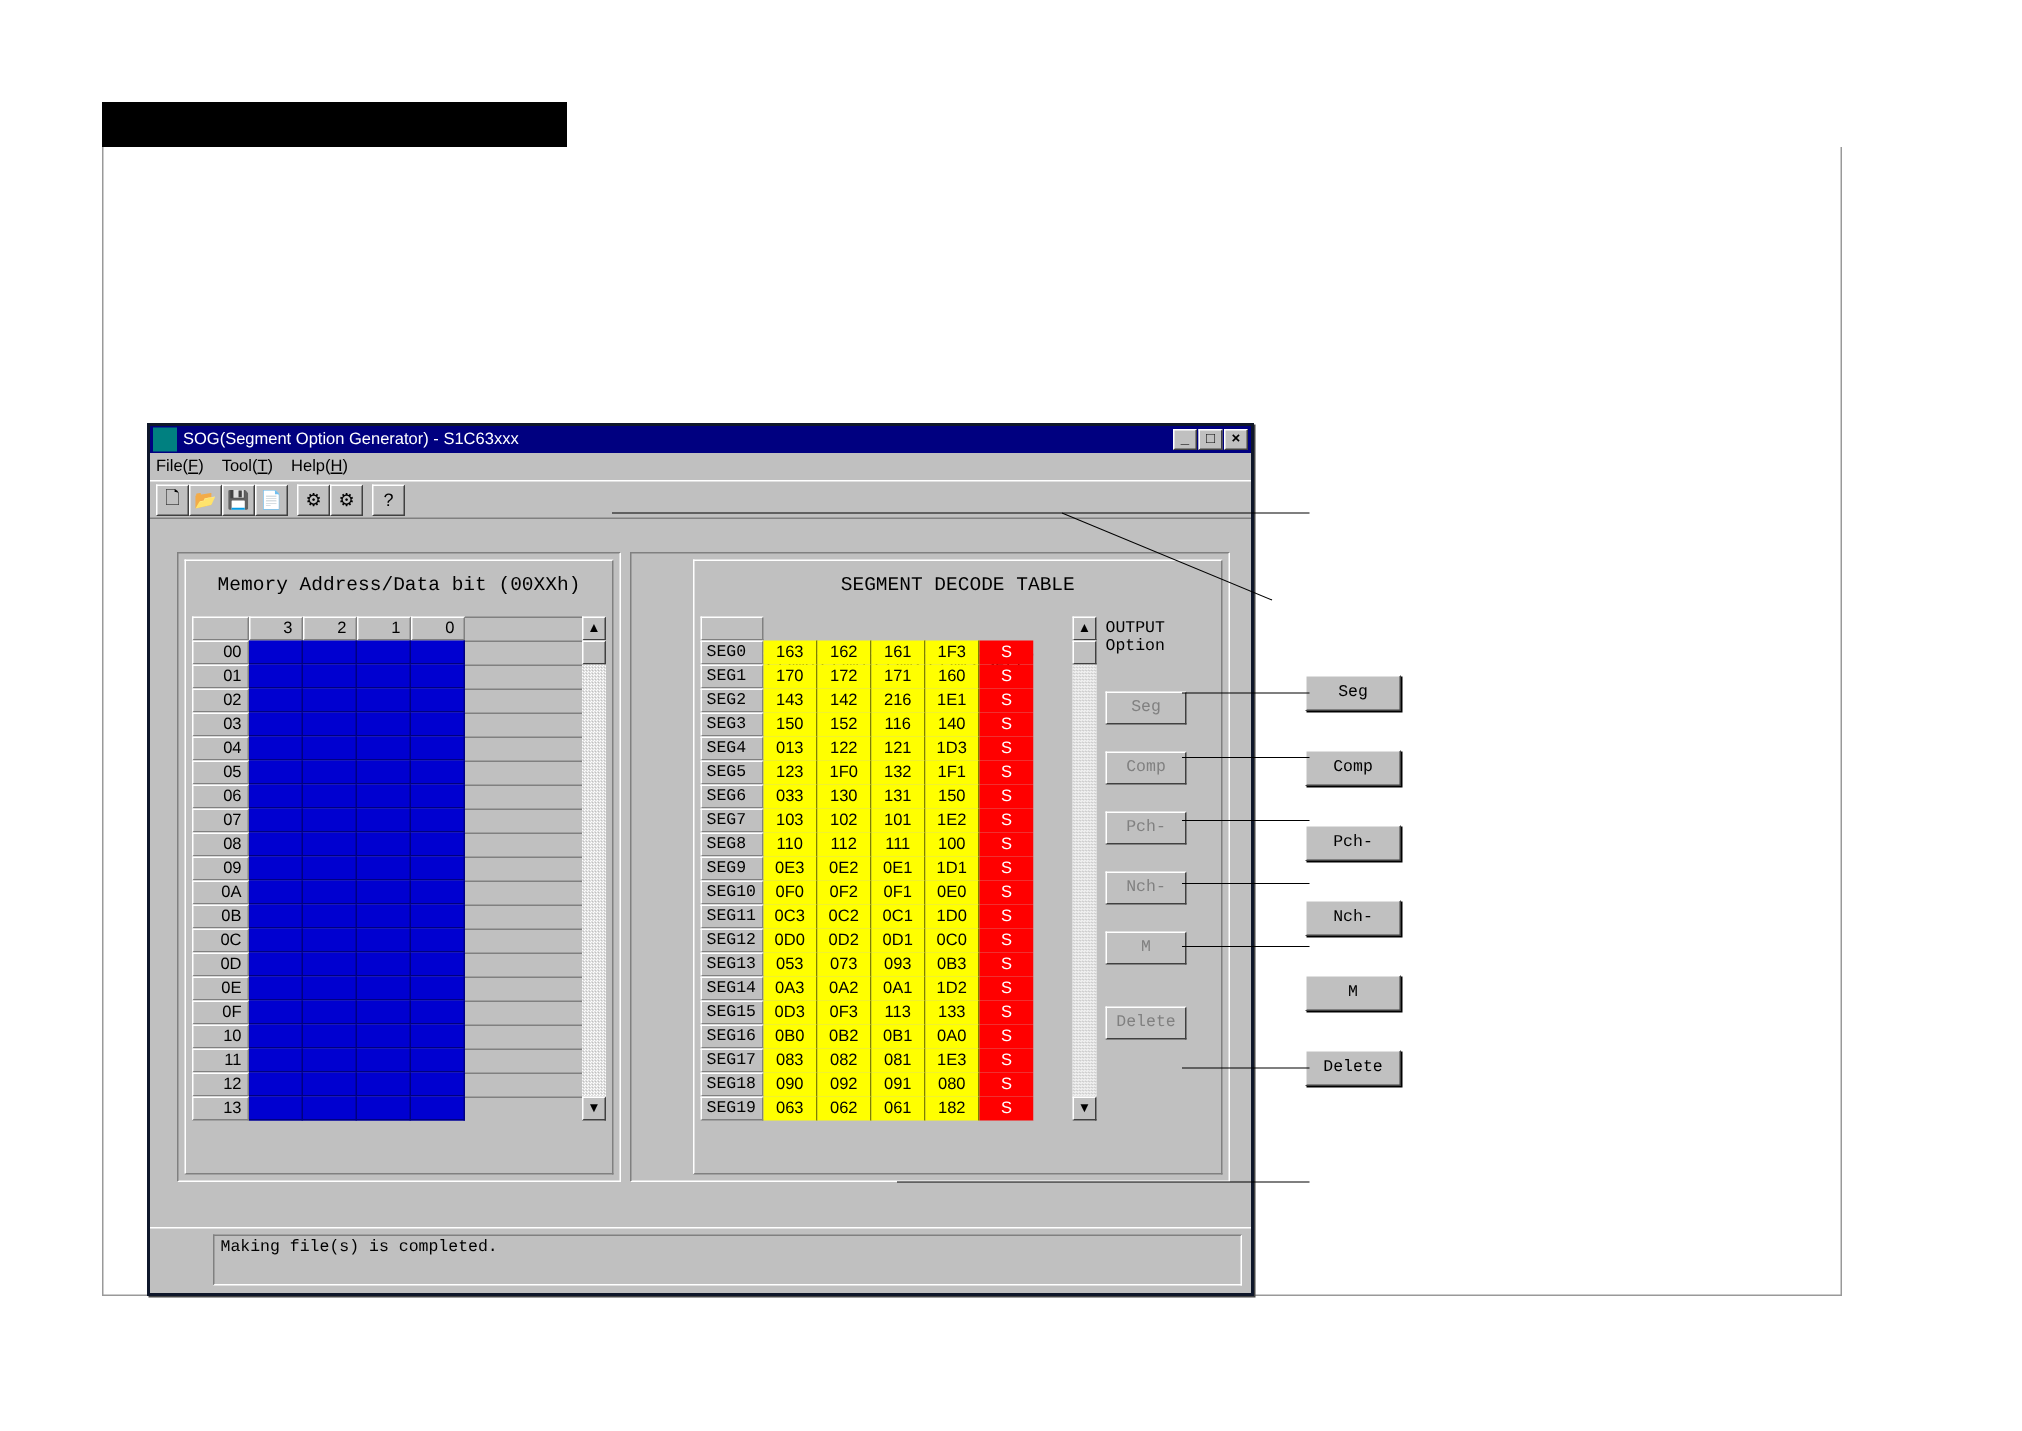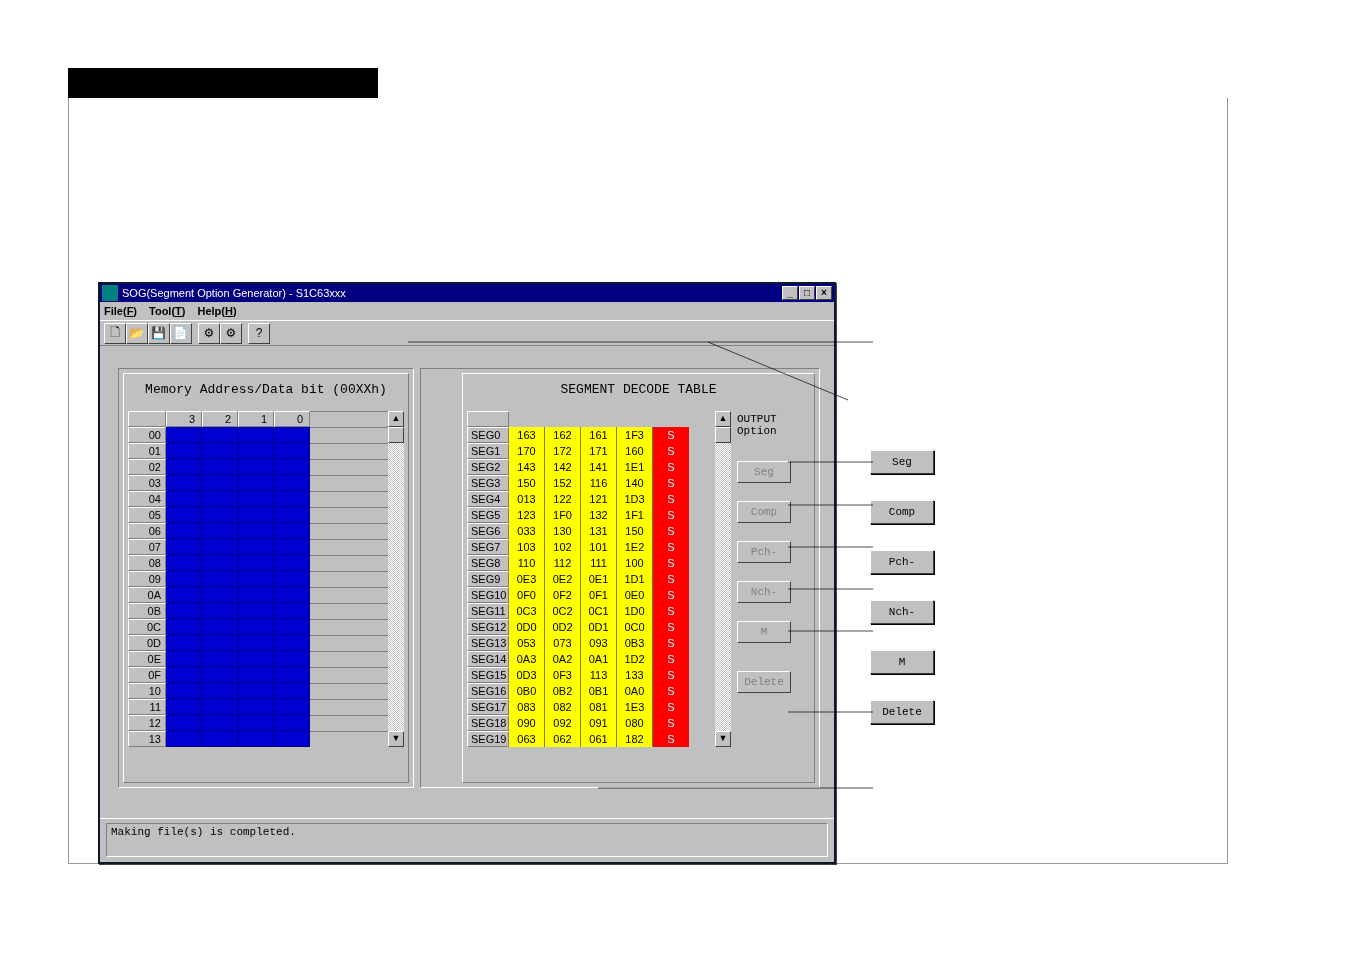--- a/index.html
+++ b/index.html
@@ -75,21 +75,20 @@
     background: #c0c0c0;
     height: 18px;
     display: flex;
     align-items: center;
     padding: 0 4px;
     font-size: 11px;
   }
   .menubar span {
     margin-right: 12px;
     cursor: default;
-    font-weight: bold;
   }
   .menubar u { text-decoration: underline; }
   .toolbar {
     background: #c0c0c0;
     height: 26px;
     display: flex;
     align-items: center;
     padding: 2px 4px;
     border-top: 1px solid #fff;
     border-bottom: 1px solid #808080;
@@ -217,20 +216,21 @@
   .seg-header, .seg-row { display: flex; height: 16px; }
   .seg-rowlabel {
     width: 42px;
     text-align: left;
     padding-left: 3px;
     border: 1px solid #808080;
     border-top-color: #fff;
     border-left-color: #fff;
     background: #c0c0c0;
     line-height: 14px;
+    font-family: Liberation Mono, monospace;
   }
   .seg-col {
     width: 36px;
     text-align: center;
     border: 1px solid #808080;
     border-top-color: #fff;
     border-left-color: #fff;
     background: #c0c0c0;
     line-height: 14px;
     margin-top: 24px;
@@ -281,20 +281,21 @@
   }
   .status-text {
     font-family: "Courier New", monospace;
     font-size: 11px;
     padding: 2px 4px;
     border: 1px solid #808080;
     border-right-color: #fff;
     border-bottom-color: #fff;
     height: 34px;
     background: #c0c0c0;
+    margin-left: 36px;
   }
   .callout-btns {
     position: absolute;
     top: 450px;
     left: 870px;
   }
   .callout-btn {
     width: 64px;
     height: 24px;
     background: #c0c0c0;
@@ -561,21 +562,21 @@
                 <div class="seg-val">170</div>
                 <div class="seg-val">172</div>
                 <div class="seg-val">171</div>
                 <div class="seg-val">160</div>
                 <div class="seg-spec">S</div>
               </div>
               <div class="seg-row">
                 <div class="seg-rowlabel">SEG2</div>
                 <div class="seg-val">143</div>
                 <div class="seg-val">142</div>
-                <div class="seg-val">141</div>
+                <div class="seg-val">216</div>
                 <div class="seg-val">1E1</div>
                 <div class="seg-spec">S</div>
               </div>
               <div class="seg-row">
                 <div class="seg-rowlabel">SEG3</div>
                 <div class="seg-val">150</div>
                 <div class="seg-val">152</div>
                 <div class="seg-val">116</div>
                 <div class="seg-val">140</div>
                 <div class="seg-spec">S</div>

